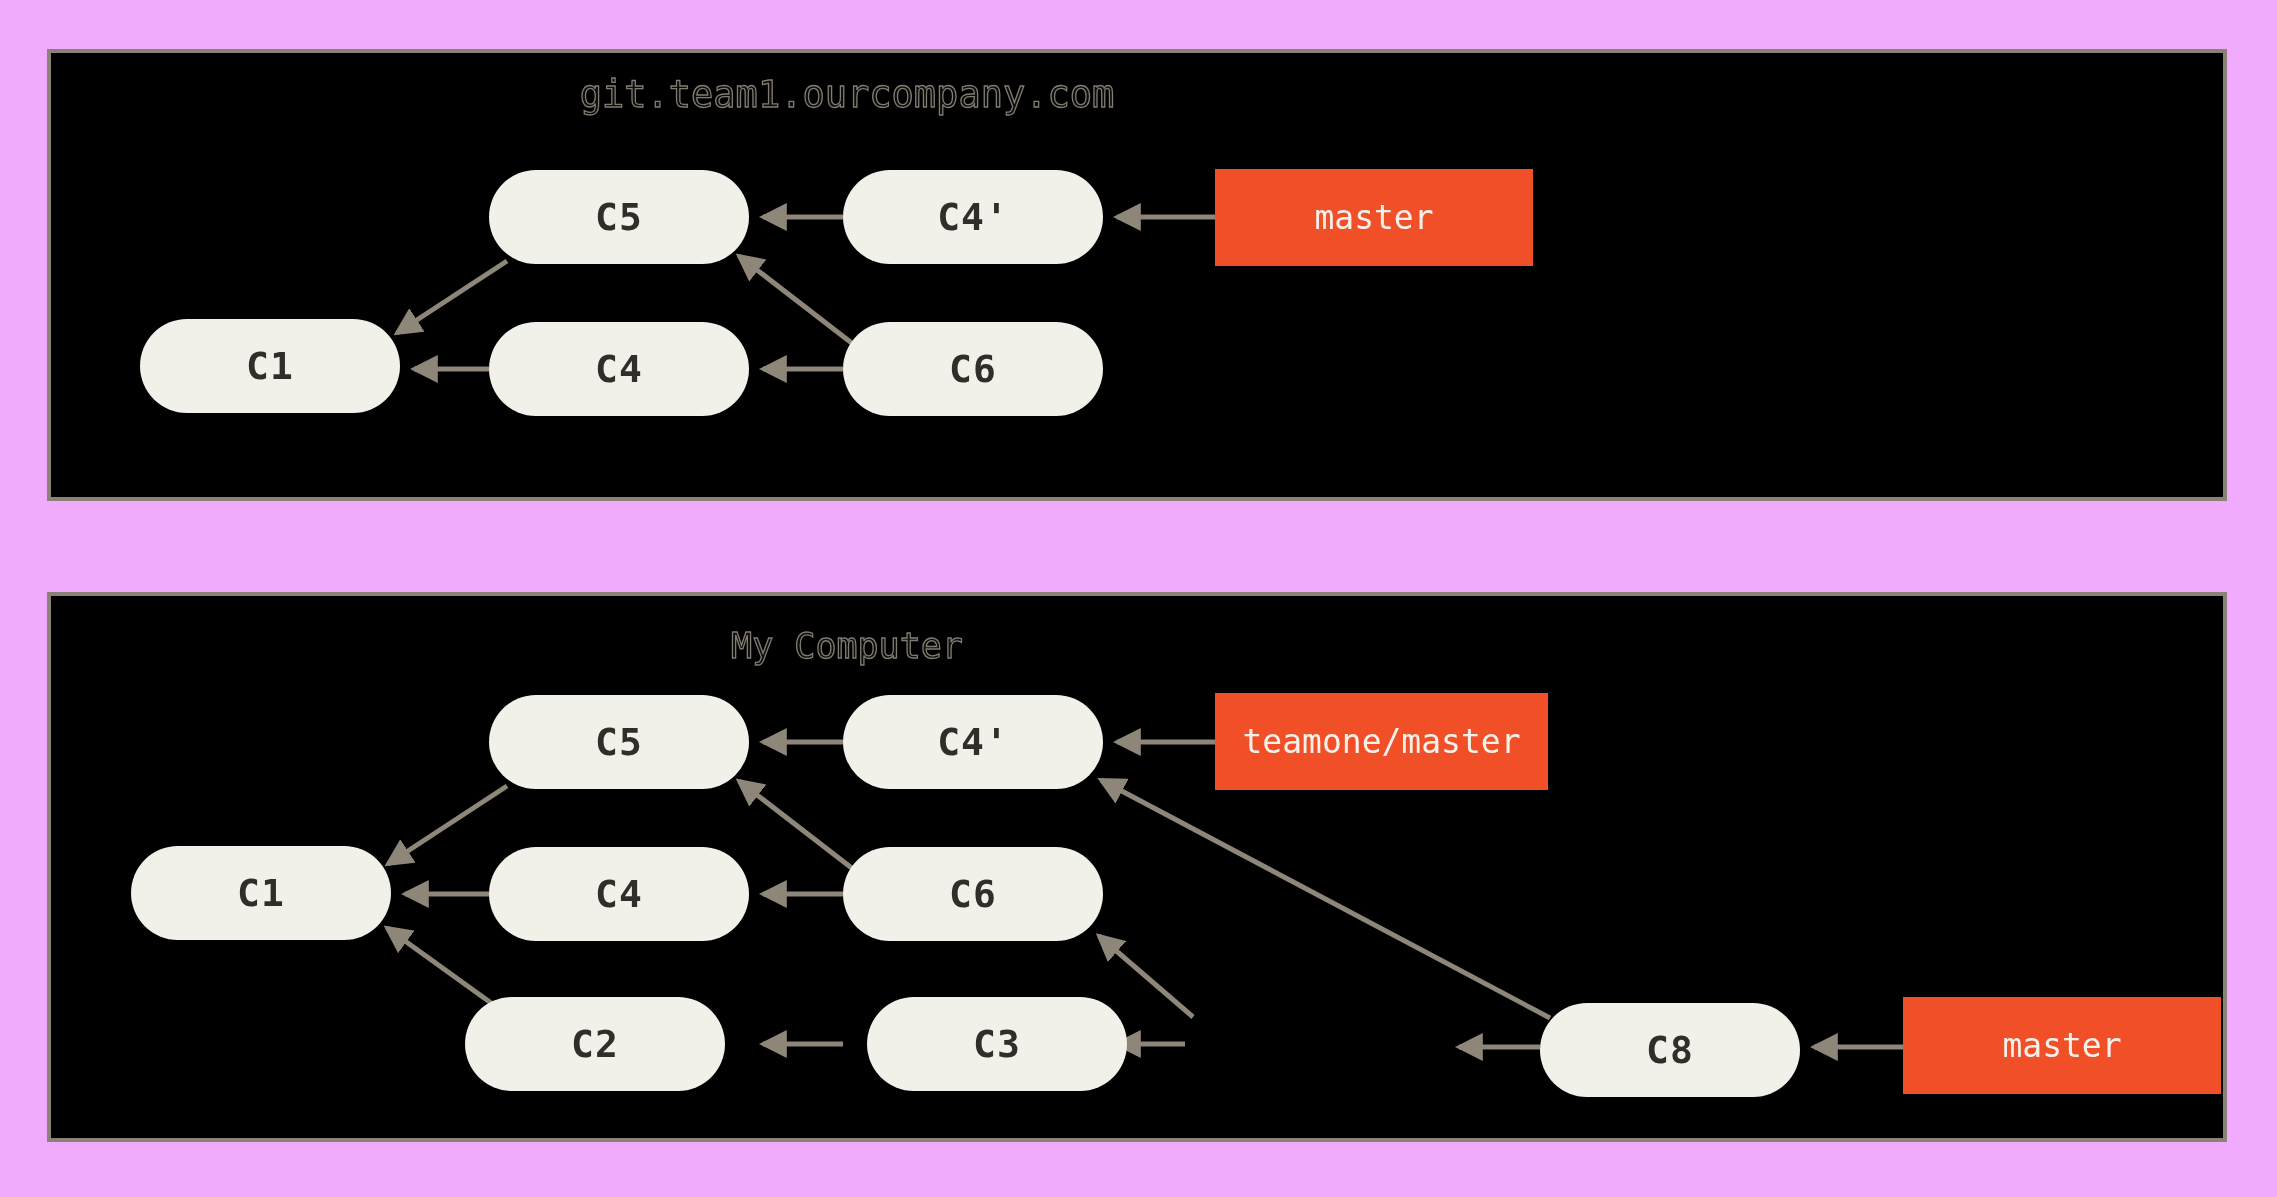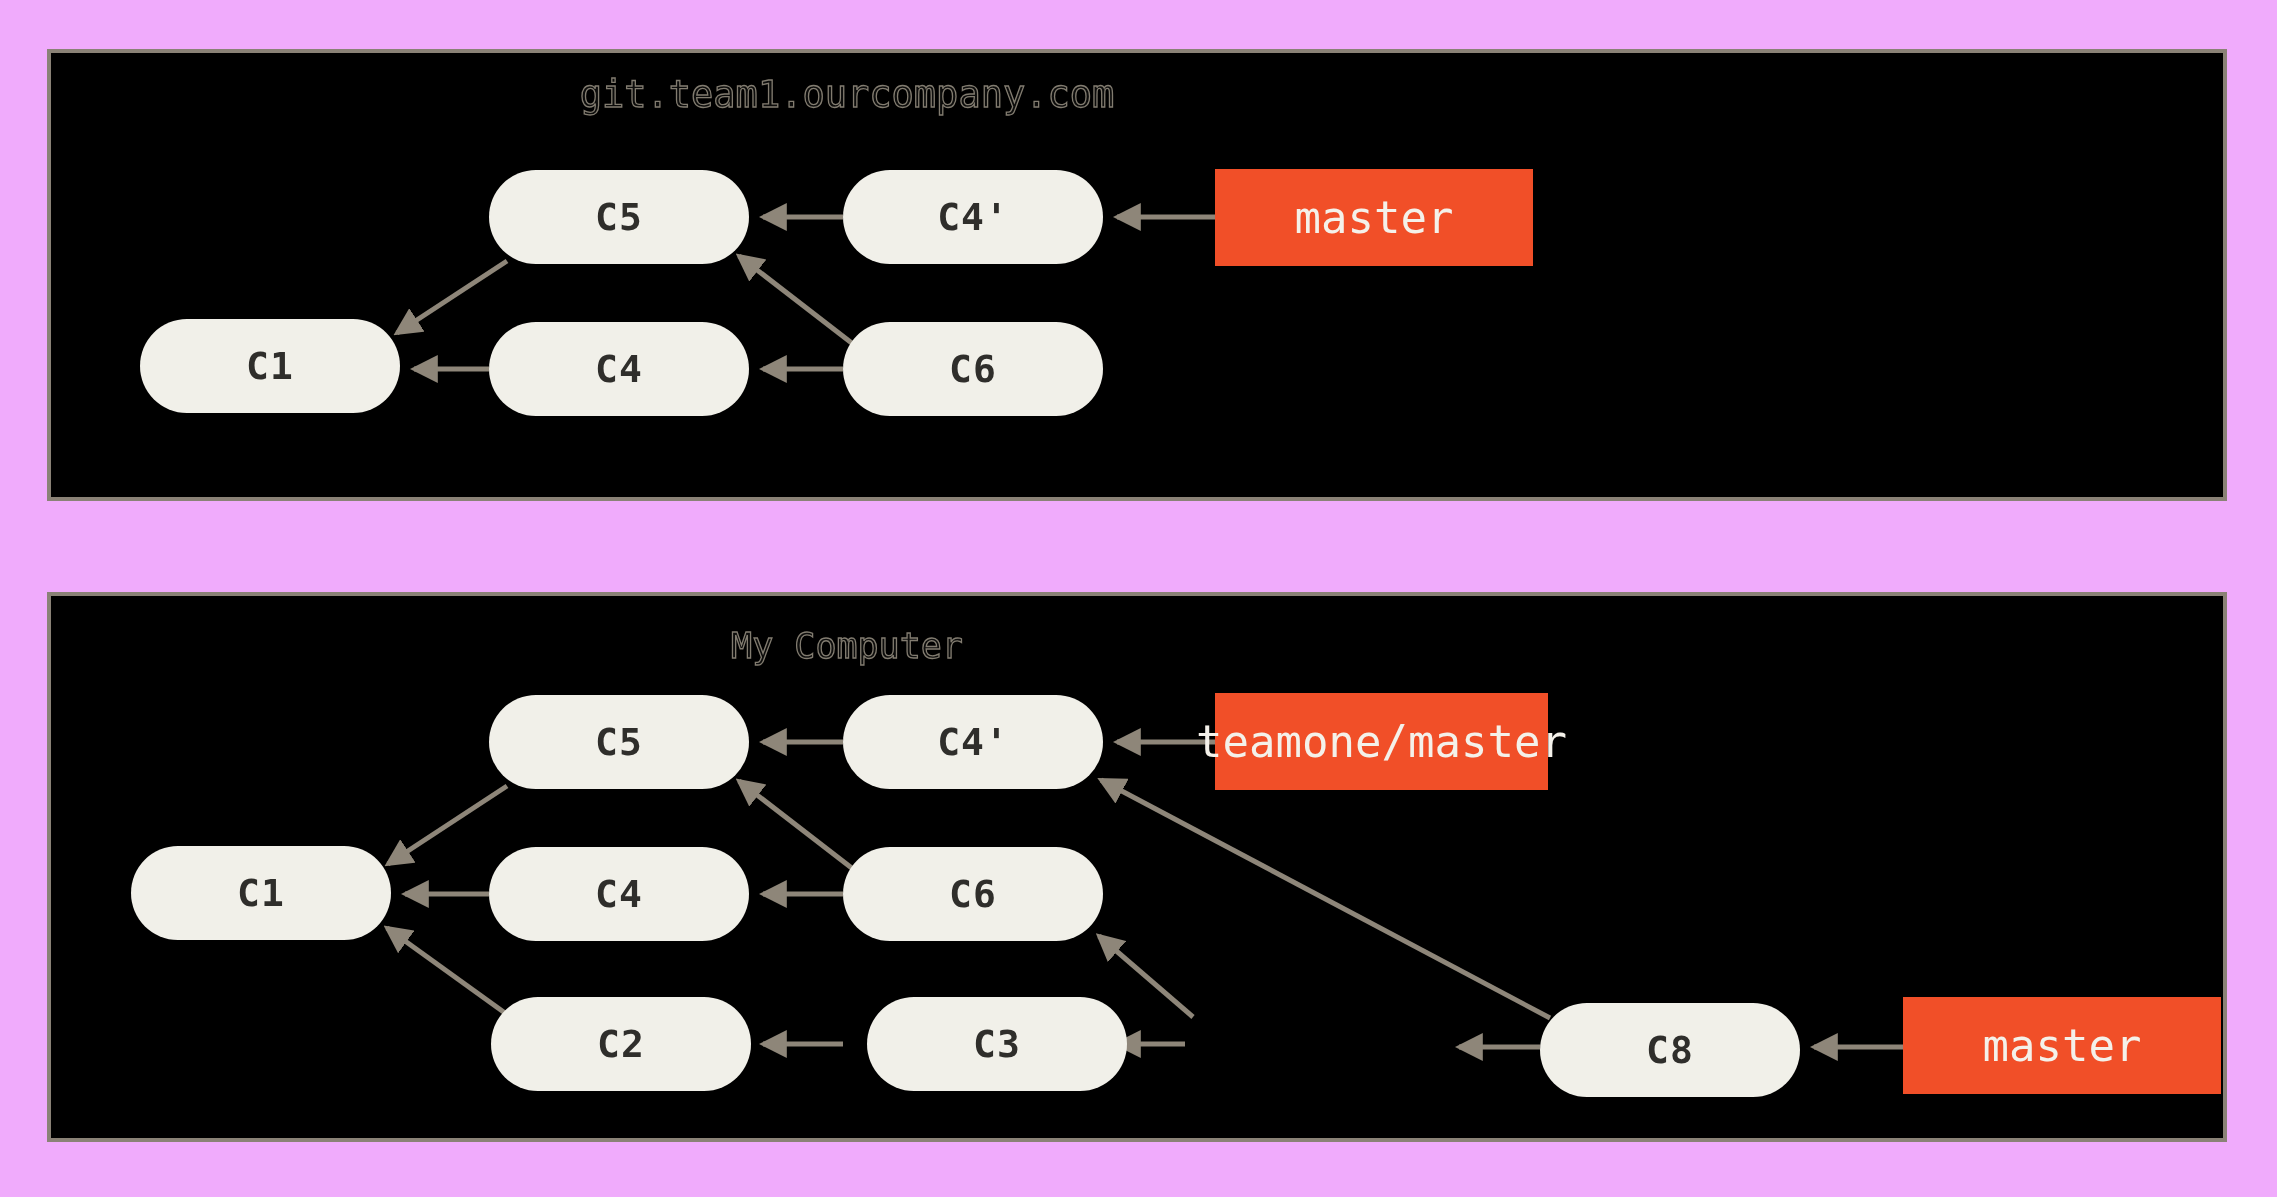--- a/index.html
+++ b/index.html
@@ -5,21 +5,21 @@
   html,body{margin:0;padding:0;background:#000;}
   .stage{position:relative;width:2277px;height:1197px;background:#f0abfc;overflow:hidden;
          font-family:"DejaVu Sans Mono","Liberation Mono",monospace;}
   .panel{position:absolute;border:4px solid #8a8276;box-sizing:border-box;background:#000;}
   #panel1{left:47px;top:49px;width:2180px;height:452px;}
   #panel2{left:47px;top:592px;width:2180px;height:550px;padding-left:48px;}
   .edges{position:absolute;left:0;top:0;}
   .commit{position:absolute;width:260px;height:94px;border-radius:47px;background:#f1f0e9;
           color:#2f2e2b;font-size:38px;display:flex;align-items:center;justify-content:center;
           letter-spacing:1px;font-weight:bold;}
-  .branch{position:absolute;height:97px;background:#f14f28;color:#f4f1ea;font-size:44px;
+  .branch{position:absolute;height:97px;background:#f14f28;color:#f4f1ea;font-size:33px;
           display:flex;align-items:center;justify-content:center;}
   .paneltitle{font-size:37px;fill:#0c0c0b;stroke:#827c70;stroke-width:1.3px;
               font-family:"DejaVu Sans Mono","Liberation Mono",monospace;}
   #panel2 .paneltitle{font-size:35px;}
   line.e{stroke:#8e8679;stroke-width:5;}
 </style>
 </head>
 <body>
 
 <div class="stage">
@@ -70,21 +70,21 @@
       <line class="e" x1="1489" y1="451" x2="1408" y2="451" marker-end="url(#ah2)"></line>
       <line class="e" x1="1499" y1="422" x2="1050" y2="184" marker-end="url(#ah2)"></line>
       <line class="e" x1="1852" y1="451" x2="1763" y2="451" marker-end="url(#ah2)"></line>
     </svg>
 
     <div class="commit" style="left:438px;top:99px">C5</div>
     <div class="commit" style="left:792px;top:99px">C4'</div>
     <div class="commit" style="left:80px;top:250px">C1</div>
     <div class="commit" style="left:438px;top:251px">C4</div>
     <div class="commit" style="left:792px;top:251px">C6</div>
-    <div class="commit" style="left:440px;top:401px">C2</div>
+    <div class="commit" style="left:414px;top:401px">C2</div>
     <div class="commit" style="left:816px;top:401px">C3</div>
     <div class="commit" style="left:1489px;top:407px">C8</div>
 
     <div class="branch" style="left:1164px;top:97px;width:333px">teamone/master</div>
     <div class="branch" style="left:1852px;top:401px;width:318px">master</div>
   </div>
 
 </div>
 
 </body></html>

